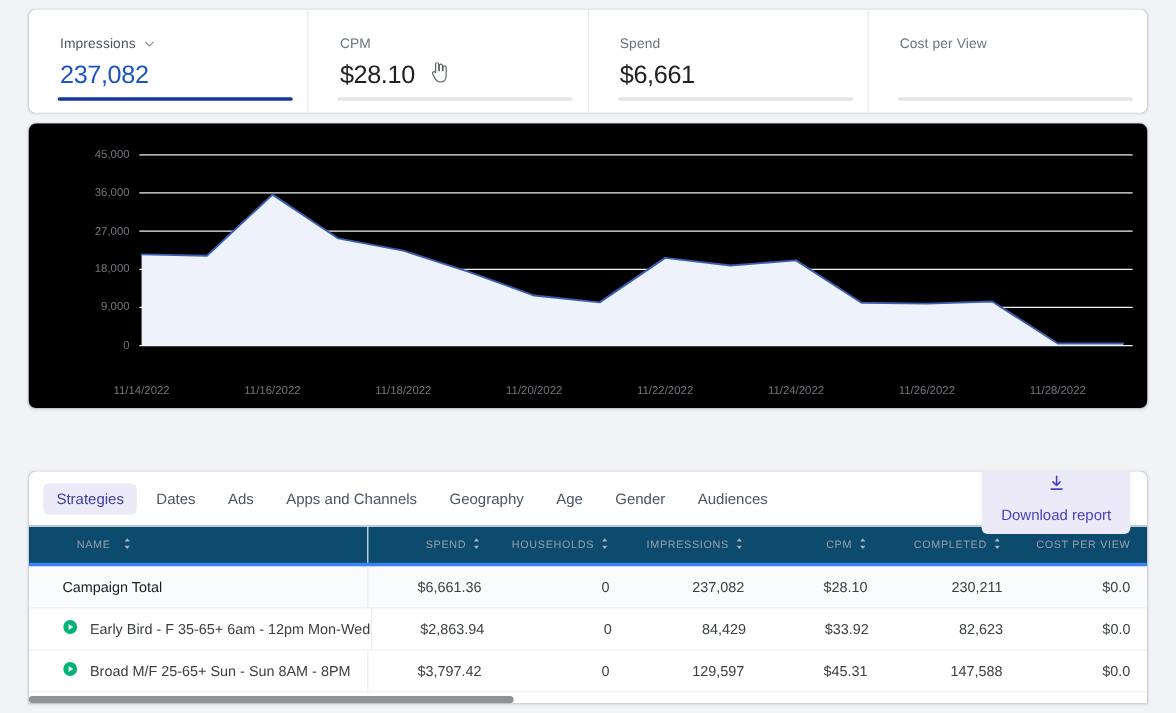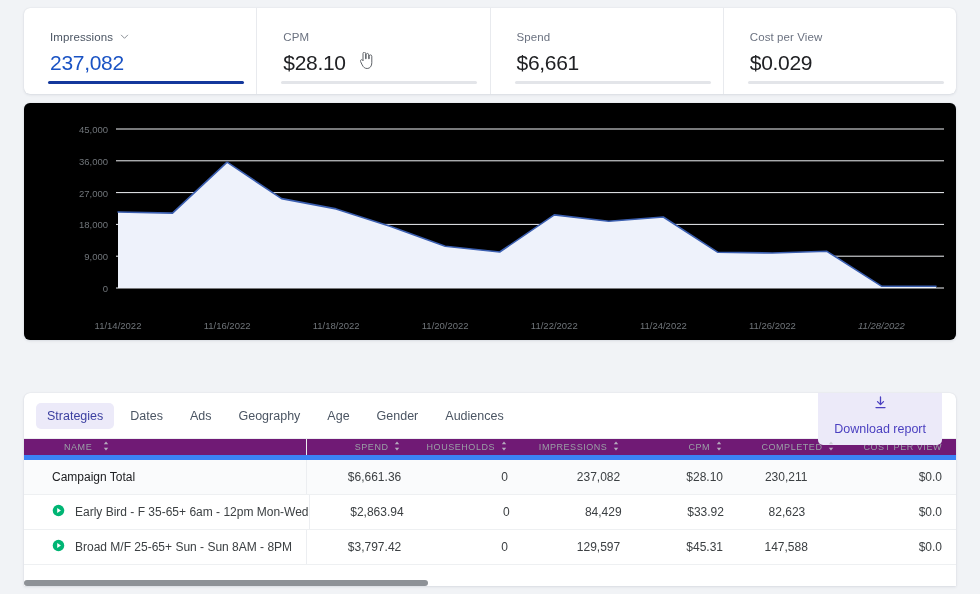--- a/index.html
+++ b/index.html
@@ -83,40 +83,40 @@
   .dl-btn {
     position: absolute; right: 14px; top: 50%; transform: translateY(-50%);
     display: flex; align-items: center; gap: 9px;
     background: #eceaf9; color: #4a3fc0; border: none;
     font-size: 12.5px; padding: 9px 16px; border-radius: 5px;
     font-family: "Liberation Sans", sans-serif; cursor: pointer; flex-direction: column;
   }
 
   .grid-head, .grid-row { display: flex; align-items: center; }
   .grid-head {
-    height: 22px; background: #701a75;
-    border-top: 1px solid #eceef1; border-bottom: 5px solid #3b82f6;
+    height: 34px; background: #0c4a6e;
+    border-top: 1px solid #eceef1; border-bottom: 3px solid #3b82f6;
   }
   .th {
     font-size: 9px; color: #9aa0a6; letter-spacing: .55px;
     display: flex; align-items: center; gap: 5px; white-space: nowrap;
   }
   .grid-row { height: 35px; border-bottom: 1px solid #eef0f2; font-size: 12px; color: #3c4043; }
   .grid-row.total { background: #fafbfc; }
   .grid-row.total .c-name { font-weight: 400; color: #202124; }
 
   .c-name { width: 292px; padding-left: 28px; display: flex; align-items: center; gap: 10px;
             border-right: 1px solid #eceef1; height: 100%; }
   .grid-head .c-name { border-right: 1px solid #eceef1; }
   .c-name .txt { overflow: hidden; text-overflow: ellipsis; white-space: nowrap; }
   .c-spend { width: 112px; text-align: right; }
   .c-house { width: 110px; text-align: right; }
   .c-impr  { width: 116px; text-align: right; }
   .c-cpm   { width: 106px; text-align: right; }
-  .c-comp  { width: 116px; text-align: center; }
+  .c-comp  { width: 116px; text-align: right; }
   .c-cpv   { width: 110px; text-align: right; }
   .grid-head .c-spend, .grid-head .c-house, .grid-head .c-impr,
   .grid-head .c-cpm, .grid-head .c-comp, .grid-head .c-cpv { justify-content: flex-end; }
   .pad-r { padding-right: 14px; }
   .c-name.head-pad { padding-left: 40px; }
 
   .play-ic { width: 13px; height: 13px; flex: 0 0 13px; }
 
   .scroll-track {
     position: absolute; left: 24px; bottom: 7px; width: 932px; height: 8px;
@@ -156,21 +156,20 @@
         <div class="kpi-head">
           <span class="kpi-label">Spend</span>
         </div>
         <div class="kpi-value">$6,661</div>
         <div class="kpi-rule"></div>
       </div>
       <div class="kpi kpi-3">
         <div class="kpi-head">
           <span class="kpi-label">Cost per View</span>
         </div>
-        <div class="kpi-value">$0.029</div>
         <div class="kpi-rule"></div>
       </div>
     </div>
   <div class="cursor-hand" style="left:360px; top:52px;">
     <svg width="14" height="17" viewBox="0 0 14 17">
       <path d="M3 1.5c0-.8.6-1.4 1.3-1.4s1.3.6 1.3 1.4v5.3h.5V2.8c0-.8.6-1.4 1.3-1.4s1.3.6 1.3 1.4v4h.5V4.2c0-.8.6-1.3 1.3-1.3s1.3.5 1.3 1.3v6.6c0 3.3-1.8 5.7-4.6 5.7-2.5 0-3.7-1.2-5-3.6L.6 9.6c-.4-.7-.1-1.5.6-1.8.6-.3 1.3 0 1.6.6l.2.4V1.5z" fill="#ffffff" stroke="#5f6368" stroke-width="1"></path>
     </svg>
   </div>
 
   <div class="chart-card">
@@ -196,30 +195,31 @@
           </svg>
         </div>
       <div class="x-axis" id="xAxis">
           <div class="x-tick" style="left: 2px; top: 4px;">11/14/2022</div>
           <div class="x-tick" style="left: 111.067px; top: 4px;">11/16/2022</div>
           <div class="x-tick" style="left: 220.133px; top: 4px;">11/18/2022</div>
           <div class="x-tick" style="left: 329.2px; top: 4px;">11/20/2022</div>
           <div class="x-tick" style="left: 438.267px; top: 4px;">11/22/2022</div>
           <div class="x-tick" style="left: 547.333px; top: 4px;">11/24/2022</div>
           <div class="x-tick" style="left: 656.4px; top: 4px;">11/26/2022</div>
-          <div class="x-tick" style="left: 765.467px; top: 4px; font-style: italic;">11/28/2022</div>
+          <div class="x-tick" style="left: 765.467px; top: 4px;">11/28/2022</div>
         </div>
     </div>
   </div>
 
   <div class="table-card">
     <div class="tabs-row" id="tabsRow">
       <div class="tab active">Strategies</div>
         <div class="tab">Dates</div>
         <div class="tab">Ads</div>
+        <div class="tab">Apps and Channels</div>
         <div class="tab">Geography</div>
         <div class="tab">Age</div>
         <div class="tab">Gender</div>
         <div class="tab">Audiences</div>
         <button class="dl-btn">
         <span>
           <svg width="13" height="14" viewBox="0 0 13 14">
             <path d="M6.5 1v7.2M3.5 5.6l3 3 3-3" stroke="#4a3fc0" stroke-width="1.3" fill="none" stroke-linecap="round" stroke-linejoin="round"></path>
             <path d="M2 11.6h9" stroke="#4a3fc0" stroke-width="1.3" stroke-linecap="round"></path>
           </svg>

